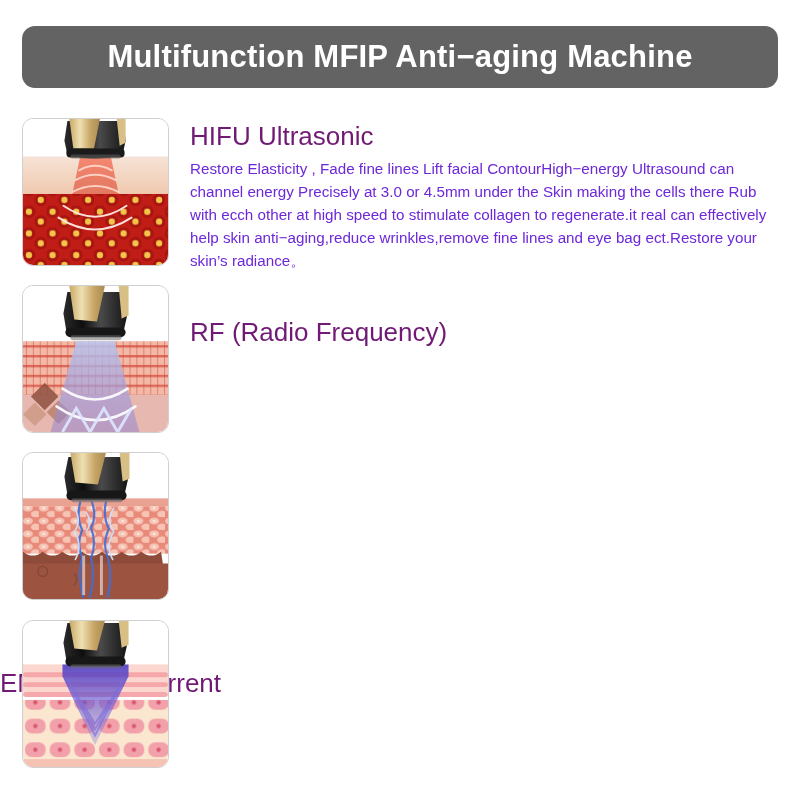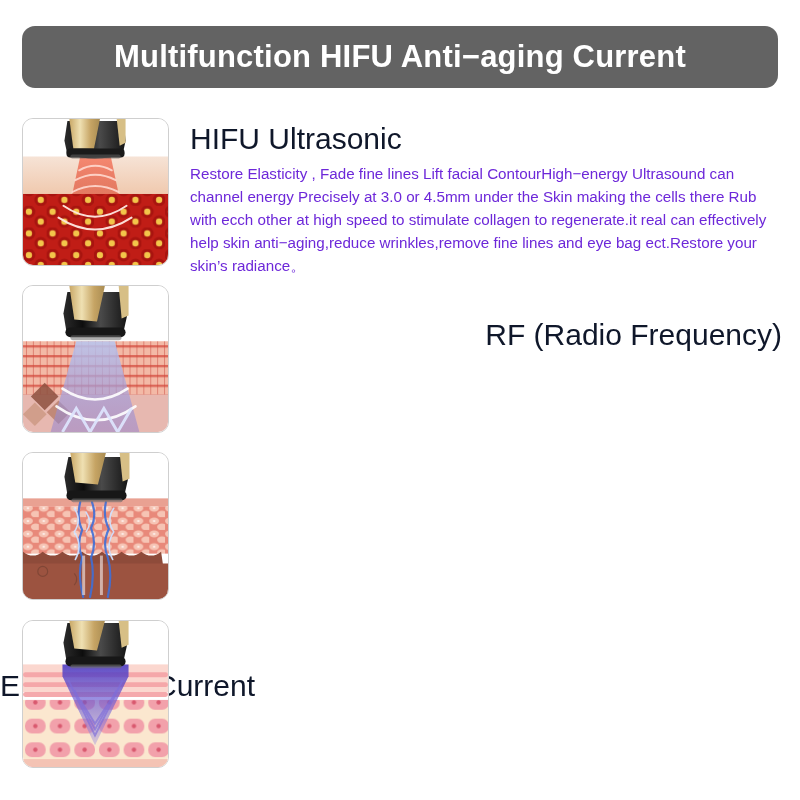--- a/index.html
+++ b/index.html
@@ -29,44 +29,44 @@
   .thumb-wrap{width:190px;flex:0 0 190px;display:flex;justify-content:center;}
   .thumb{
     position:relative;width:147px;height:148px;
     border:1px solid #cfcfcf;border-radius:11px;background:#ffffff;
     overflow:hidden;box-sizing:border-box;
   }
   .thumb svg{display:block;width:100%;height:100%;}
 
   .copy{flex:1 1 auto;padding-right:18px;}
   .f-title{
-    color:#0f172a;font-size:30px;font-weight:400;line-height:1.12;
+    color:#701a75;font-size:26px;font-weight:400;line-height:1.12;
     margin:0 0 6px 0;white-space:nowrap;
   }
   .f-body{
     color:#6d28d9;font-size:15.2px;line-height:1.52;margin:0;
   }
 
   
   #feature-1{top:118px;}
   #feature-1 .copy{padding-top:4px;}
   #feature-2{top:285px;}
-  #feature-2 .copy{padding-top:33px;text-align:right;}
+  #feature-2 .copy{padding-top:33px;}
   #feature-3{top:452px;flex-direction:column;}
   #feature-3 .copy{padding-top:27px;}
   #feature-4{top:620px;}
   #feature-4 .copy{padding-top:22px;}
 </style>
 </head>
 <body>
 
 <div class="page">
 
   <div class="banner">
-    <span class="banner-title">Multifunction HIFU Anti−aging Current</span>
+    <span class="banner-title">Multifunction MFIP Anti−aging Machine</span>
   </div>
 
   <div class="feature" id="feature-1">
     <div class="thumb-wrap">
       <div class="thumb">
         <svg viewBox="0 0 147 148" preserveAspectRatio="none">
           <defs>
             <linearGradient id="skin1" x1="0" y1="0" x2="0" y2="1">
               <stop offset="0%" stop-color="#f6e3d6"></stop>
                 <stop offset="100%" stop-color="#f0c9ae"></stop>

